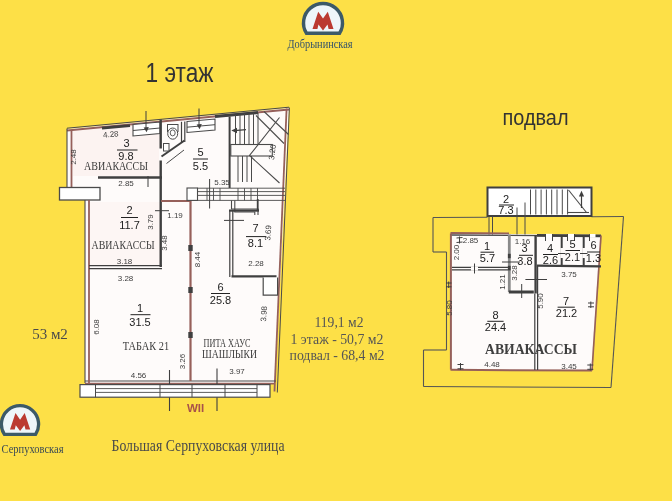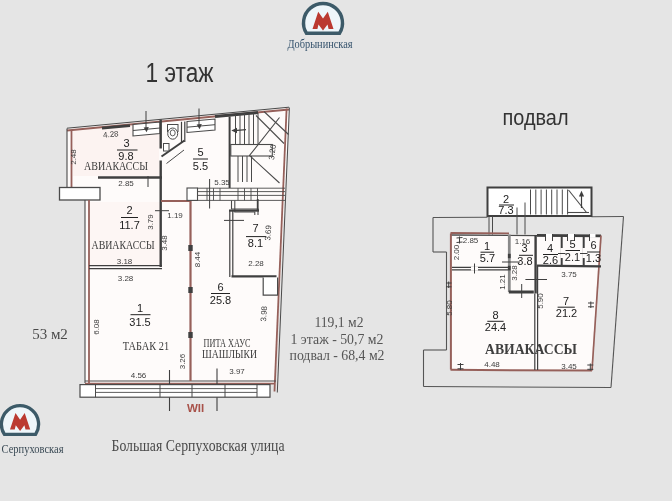--- a/index.html
+++ b/index.html
@@ -1,16 +1,16 @@
 <!DOCTYPE html>
 <html><head>
 <meta charset="utf-8">
 <style>
   html,body{margin:0;padding:0;background:#ffffff;}
-  #page{position:relative;width:672px;height:501px;background:#e5e5e5;overflow:hidden;
+  #page{position:relative;width:672px;height:501px;background:#fde047;overflow:hidden;
         font-family:"Liberation Sans",sans-serif;}
   svg{position:absolute;left:0;top:0;}
   .dim{font-family:"Liberation Sans",sans-serif;font-size:8px;fill:#3d3d3d;}
   .frn{font-family:"Liberation Sans",sans-serif;font-size:11px;fill:#222;}
   .ser{font-family:"Liberation Serif",serif;fill:#3a3a3a;}
 </style>
 </head>
 <body>
 <div id="page">
 <svg width="672" height="501" viewBox="0 0 672 501">

